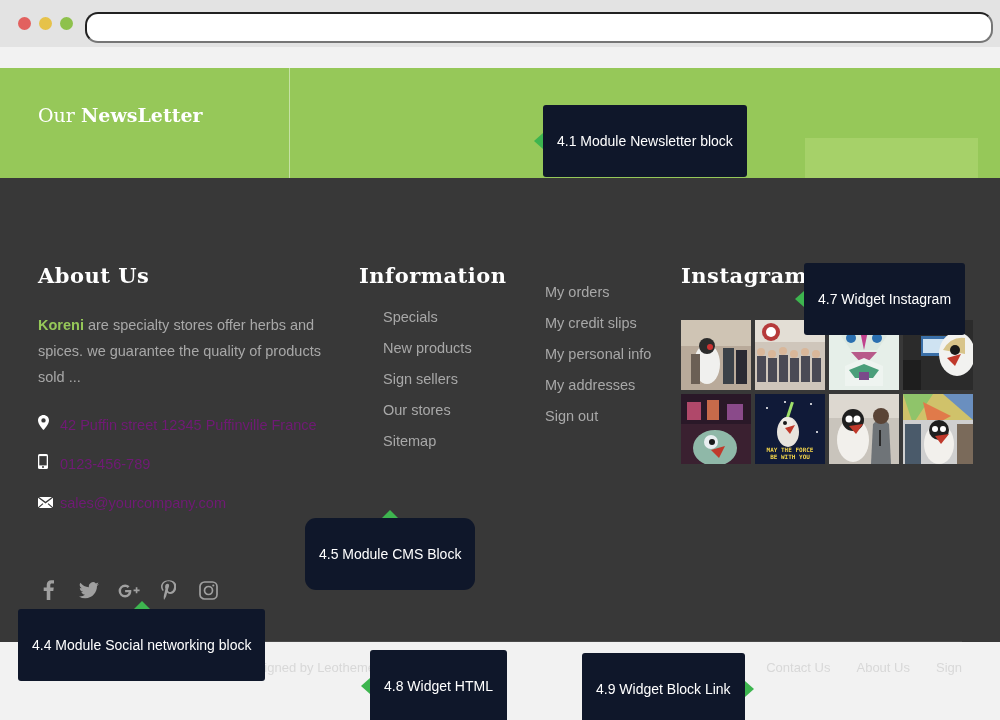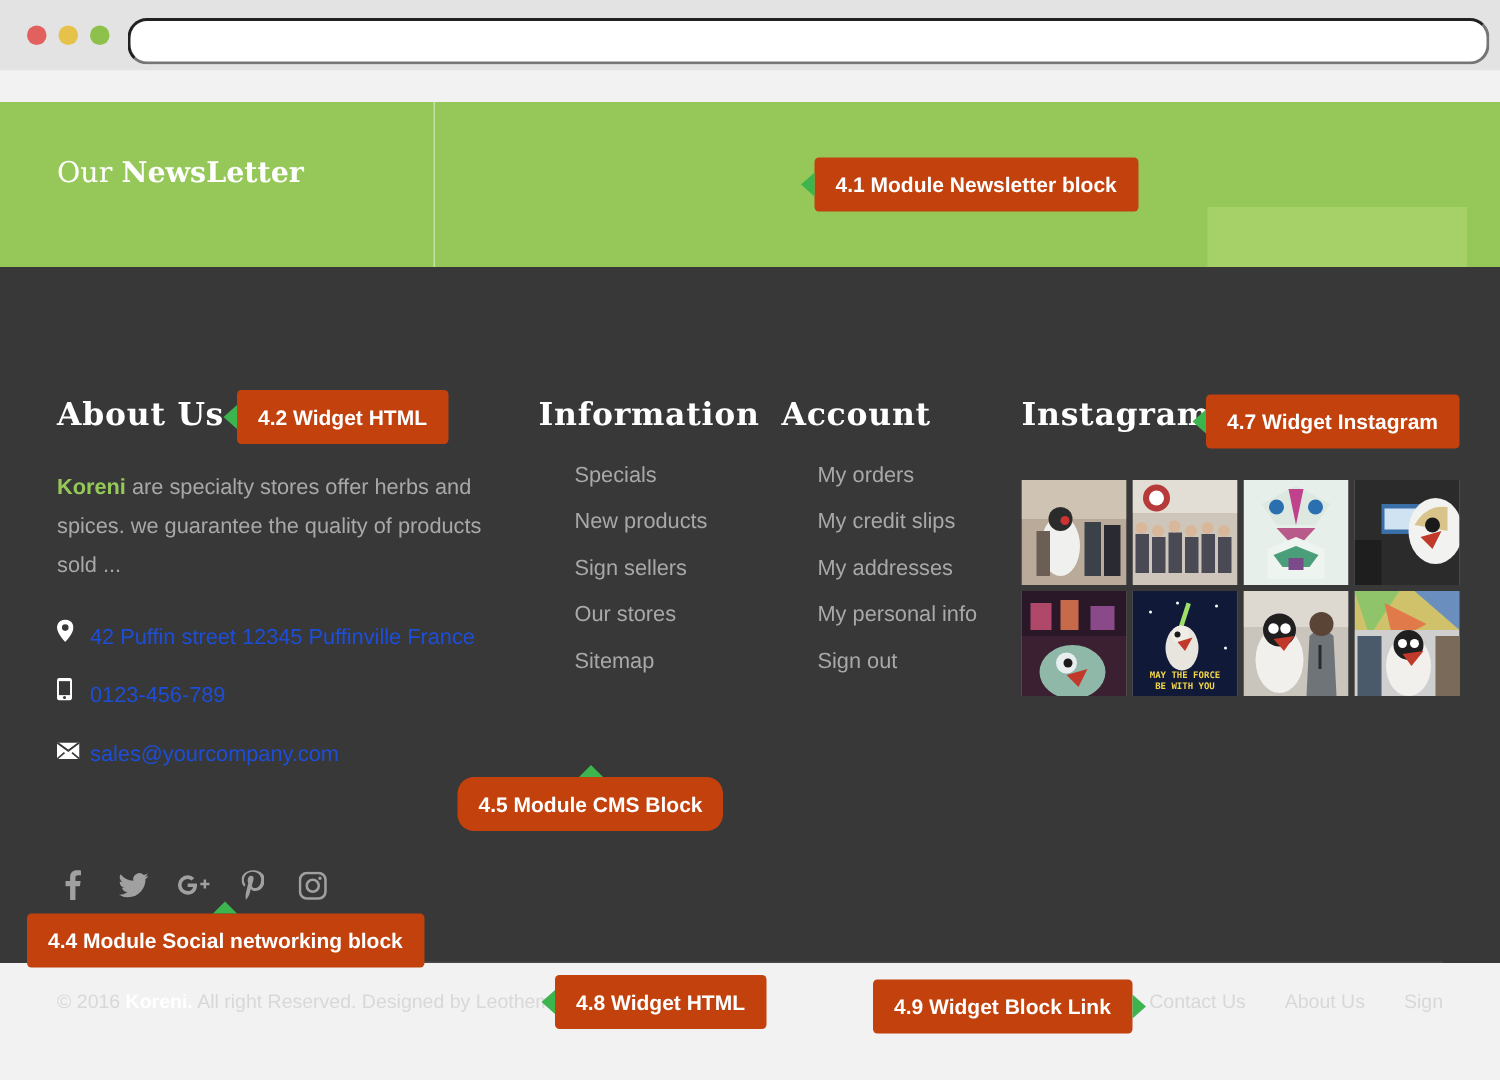--- a/index.html
+++ b/index.html
@@ -46,21 +46,21 @@
   .footer{position:absolute;left:0;top:178px;width:1000px;height:464px;background:#383838;}
   .fcol{position:absolute;}
   .fhead{
     color:#ffffff;font-family:"DejaVu Serif", serif;font-weight:700;
     font-size:21px;letter-spacing:.5px;white-space:nowrap;
   }
   .ftext{color:#a8a8a8;font-size:14.5px;line-height:26px;}
   .ftext .brand{color:#96c859;font-weight:700;}
 
   .contact{margin-top:22px;}
-  .crow{display:flex;align-items:flex-start;color:#1d4ed8;font-size:14.5px;line-height:26px;margin-bottom:13px;}
+  .crow{display:flex;align-items:flex-end;color:#701a75;font-size:14.5px;line-height:26px;margin-bottom:13px;}
   .cicon{width:22px;flex:0 0 22px;color:#ffffff;font-size:13px;line-height:24px;}
   .ctext{flex:1;}
 
   .flinks{list-style:none;margin:0;padding:0;margin-top:20px;}
   .flinks li{margin-bottom:13px;margin-left:24px;}
   .flinks a{color:#a8a8a8;font-size:14.5px;text-decoration:none;display:inline-block;}
 
   
   .social{position:absolute;left:38px;top:580px;display:flex;gap:19px;align-items:center;}
   .sicon{color:#a0a0a0;font-size:19px;font-family:"DejaVu Serif", serif;line-height:20px;width:21px;text-align:center;}
@@ -72,23 +72,23 @@
 
   
   .bottom-sep{position:absolute;left:38px;top:641px;width:924px;height:1px;background:#4a4a4a;}
   .copyright{position:absolute;left:38px;top:660px;color:#d8d8d8;font-size:13px;}
   .copyright b{color:#ffffff;font-weight:700;}
   .botnav{position:absolute;right:38px;top:660px;display:flex;gap:26px;}
   .botnav a{color:#d8d8d8;font-size:13px;text-decoration:none;}
 
   
   .tip{
-    position:absolute;background:#c2410c;color:#ffffff;
+    position:absolute;background:#0f172a;color:#ffffff;
     font-size:14px;line-height:1;border-radius:3px;
-    padding:11px 14px;white-space:nowrap;z-index:30;font-weight:bold;
+    padding:29px 14px;white-space:nowrap;z-index:30;
   }
   .tip:after{content:"";position:absolute;width:0;height:0;}
   .tip.left:after{left:-9px;top:50%;margin-top:-8px;border-top:8px solid transparent;border-bottom:8px solid transparent;border-right:9px solid #3db54f;}
   .tip.right:after{right:-9px;top:50%;margin-top:-8px;border-top:8px solid transparent;border-bottom:8px solid transparent;border-left:9px solid #3db54f;}
   .tip.up:after{top:-8px;left:50%;margin-left:-8px;border-left:8px solid transparent;border-right:8px solid transparent;border-bottom:8px solid #3db54f;}
   .tip.down:after{bottom:-8px;left:50%;margin-left:-8px;border-left:8px solid transparent;border-right:8px solid transparent;border-top:8px solid #3db54f;}
 </style>
 </head>
 <body>
 
@@ -187,26 +187,25 @@
     <ul class="flinks">
       <li><a href="#">Specials</a></li>
       <li><a href="#">New products</a></li>
       <li><a href="#">Sign sellers</a></li>
       <li><a href="#">Our stores</a></li>
       <li><a href="#">Sitemap</a></li>
     </ul>
   </div>
 
   <div class="fcol" style="left:521px;top:263px;width:160px;">
-    <div class="fhead">Account</div>
     <ul class="flinks">
       <li><a href="#">My orders</a></li>
       <li><a href="#">My credit slips</a></li>
+      <li><a href="#">My personal info</a></li>
       <li><a href="#">My addresses</a></li>
-      <li><a href="#">My personal info</a></li>
       <li><a href="#">Sign out</a></li>
     </ul>
   </div>
 
   <div class="fcol" style="left:681px;top:263px;width:300px;">
     <div class="fhead">Instagram</div>
   </div>
   <div class="ig-grid">
     <div class="ig-thumb">
       <svg viewBox="0 0 70 70">
@@ -335,20 +334,19 @@
     <span>© 2016 </span><b>Koreni.</b><span> All right Reserved. Designed by Leotheme</span>
   </div>
   <div class="botnav">
     <a href="#">Home</a>
     <a href="#">Contact Us</a>
     <a href="#">About Us</a>
     <a href="#">Sign</a>
   </div>
 
   <div class="tip left" style="left:543px;top:105px;">4.1 Module Newsletter block</div>
-  <div class="tip left" style="left:158px;top:260px;">4.2 Widget HTML</div>
   <div class="tip up" style="left:18px;top:609px;">4.4 Module Social networking block</div>
   <div class="tip up" style="left:305px;top:518px;border-radius:11px;">4.5 Module CMS Block</div>
   <div class="tip left" style="left:804px;top:263px;">4.7 Widget Instagram</div>
   <div class="tip left" style="left:370px;top:650px;">4.8 Widget HTML</div>
   <div class="tip right" style="left:582px;top:653px;">4.9 Widget Block Link</div>
 
 </div>
 
 </body></html>

